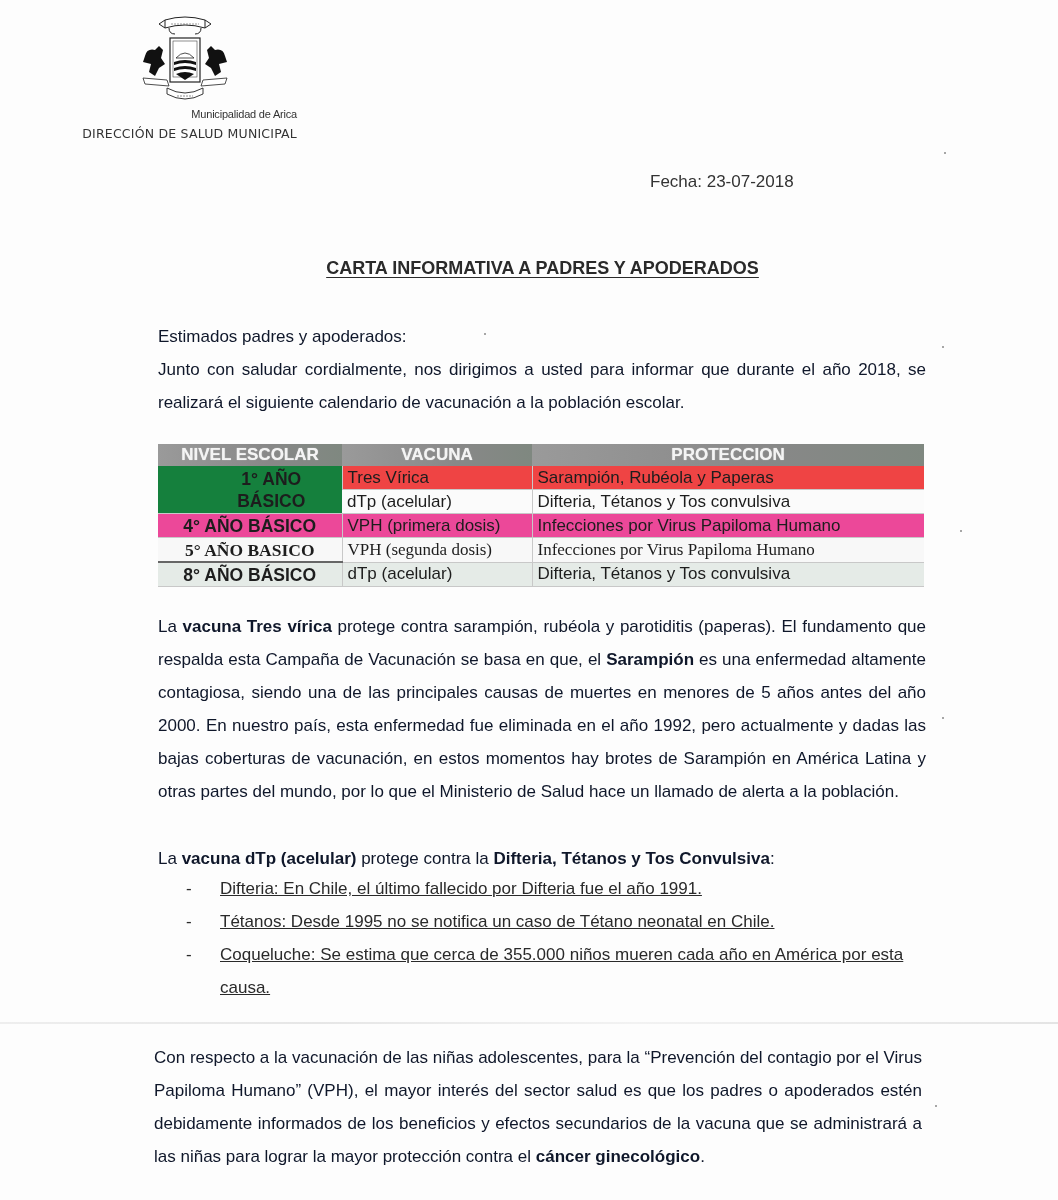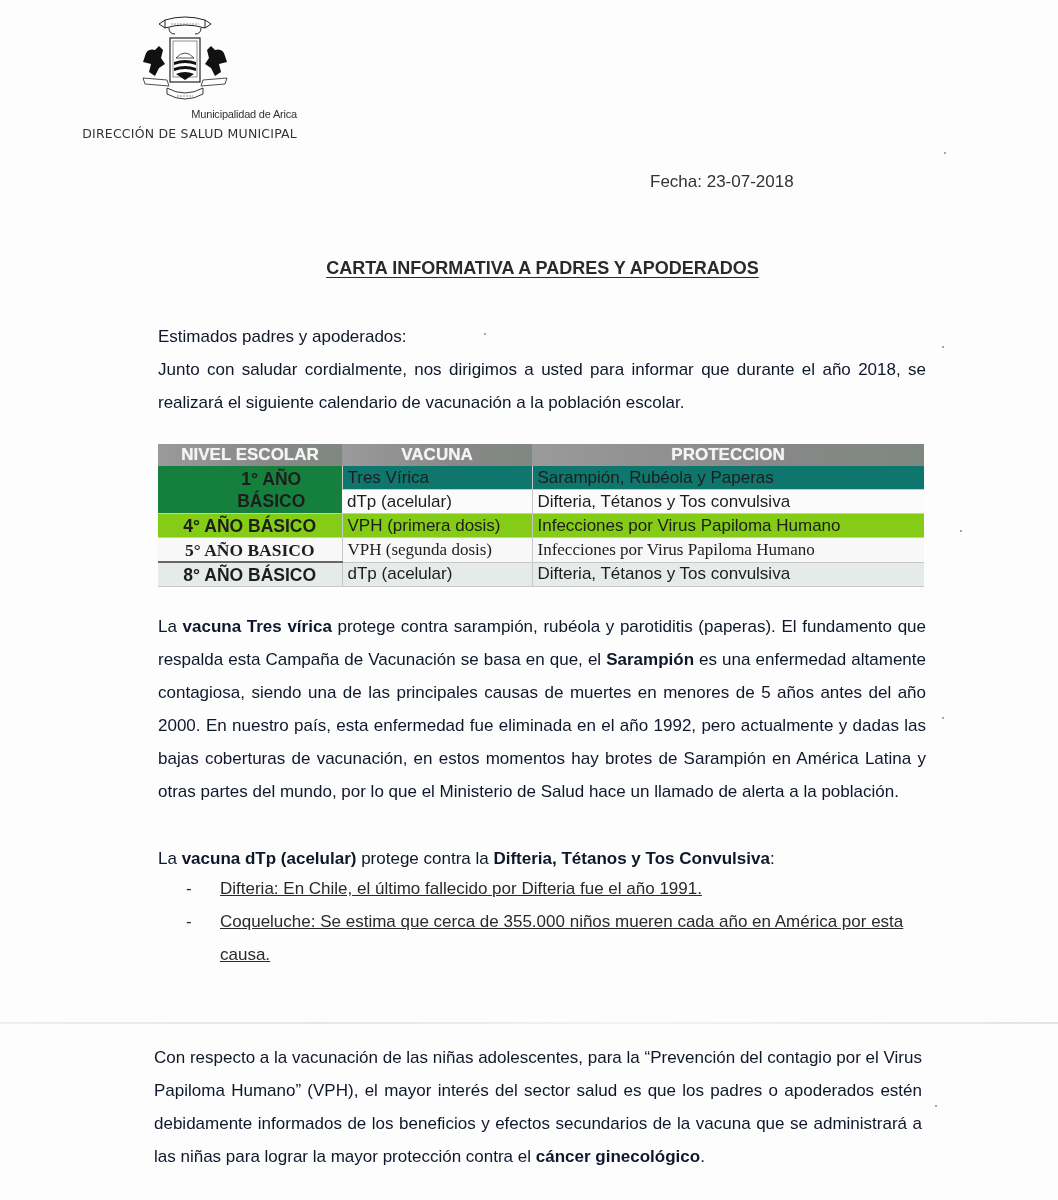--- a/index.html
+++ b/index.html
@@ -26,23 +26,23 @@
       font-size: 17px; color: #1d1d1d;
     }
     table.vac th {
       background: linear-gradient(90deg, #9a9a9a 0%, #888 60%, #7f8880 100%);
       color: #f4f4f4; font-weight: bold; height: 22px; padding: 0; font-size: 17px;
       text-shadow: 0 0 1px #ddd;
     }
     table.vac td { height: 23px; padding: 0 5px; border-bottom: 1px solid #c8c8c8; border-left: 1px solid #c8c8c8; line-height: 22px; }
     table.vac td:first-child { border-left: none; }
     table.vac td.nivel { font-weight: bold; text-align: center; font-size: 17.5px; }
-    table.vac tr.r0 td { background: #0f766e; }
+    table.vac tr.r0 td { background: #ef4444; }
     table.vac tr.r1 td { background: #fbfbfb; }
-    table.vac tr.r2 td { background: #84cc16; margin-left: 48px; }
+    table.vac tr.r2 td { background: #ec4899; margin-left: 48px; }
     table.vac tr.r3 td { background: #f8f8f8; font-family: Liberation Serif, serif; }
     table.vac tr.r4 td { background: #e5ebe7; }
     table.vac tr.r0 td.nivel { background: #15803d; padding-left: 48px; }
     table.vac tr.r4 td.nivel { border-top: 2px solid #666; }
     .body1 { top: 610px; }
     .body2 { top: 842px; }
     .b { font-weight: bold; }
     ul.bullets { position: absolute; left: 186px; top: 872px; width: 740px; margin: 0; padding: 0; list-style: none; font-size: 17px; line-height: 33px; color: #2a2a2a; text-decoration: underline; }
     ul.bullets li { position: relative; padding-left: 34px; }
     ul.bullets li::before { content: "-"; position: absolute; left: 0; top: 0; }
@@ -122,20 +122,21 @@
     </tr>
   </tbody>
 </table>
 
 <div class="p body1"><span>La </span><span class="b">vacuna Tres vírica</span><span> protege contra sarampión, rubéola y parotiditis (paperas). El fundamento que respalda esta Campaña de Vacunación se basa en que, el </span><span class="b">Sarampión</span><span> es una enfermedad altamente contagiosa, siendo una de las principales causas de muertes en menores de 5 años antes del año 2000. En nuestro país, esta enfermedad fue eliminada en el año 1992, pero actualmente y dadas las bajas coberturas de vacunación, en estos momentos hay brotes de Sarampión en América Latina  y otras partes del mundo, por lo que el Ministerio de Salud hace un llamado de alerta a la población.</span></div>
 
 <div class="p body2"><span>La </span><span class="b">vacuna dTp (acelular)</span><span> protege contra la </span><span class="b">Difteria, Tétanos y Tos Convulsiva</span><span>:</span></div>
 
 <ul class="bullets">
   <li>Difteria: En Chile, el último fallecido por Difteria fue el año 1991.</li>
+  <li>Tétanos: Desde 1995 no se notifica un caso de Tétano neonatal en Chile.</li>
   <li>Coqueluche: Se estima que cerca de 355.000 niños mueren cada año en América por esta causa.</li>
 </ul>
 
 <div class="fold"></div>
 
 <div class="p vph"><span>Con respecto a la vacunación de las niñas adolescentes, para la “Prevención del contagio por el Virus Papiloma Humano” (VPH), el mayor interés del sector salud es que los padres o apoderados estén debidamente informados de los beneficios y efectos secundarios de la vacuna que se administrará a las niñas para lograr la mayor protección contra el </span><span class="b">cáncer ginecológico</span><span>.</span></div>
 
 <span class="speck" style="left:944px;top:152px"></span>
 <span class="speck" style="left:484px;top:333px"></span>
 <span class="speck" style="left:942px;top:346px"></span>

